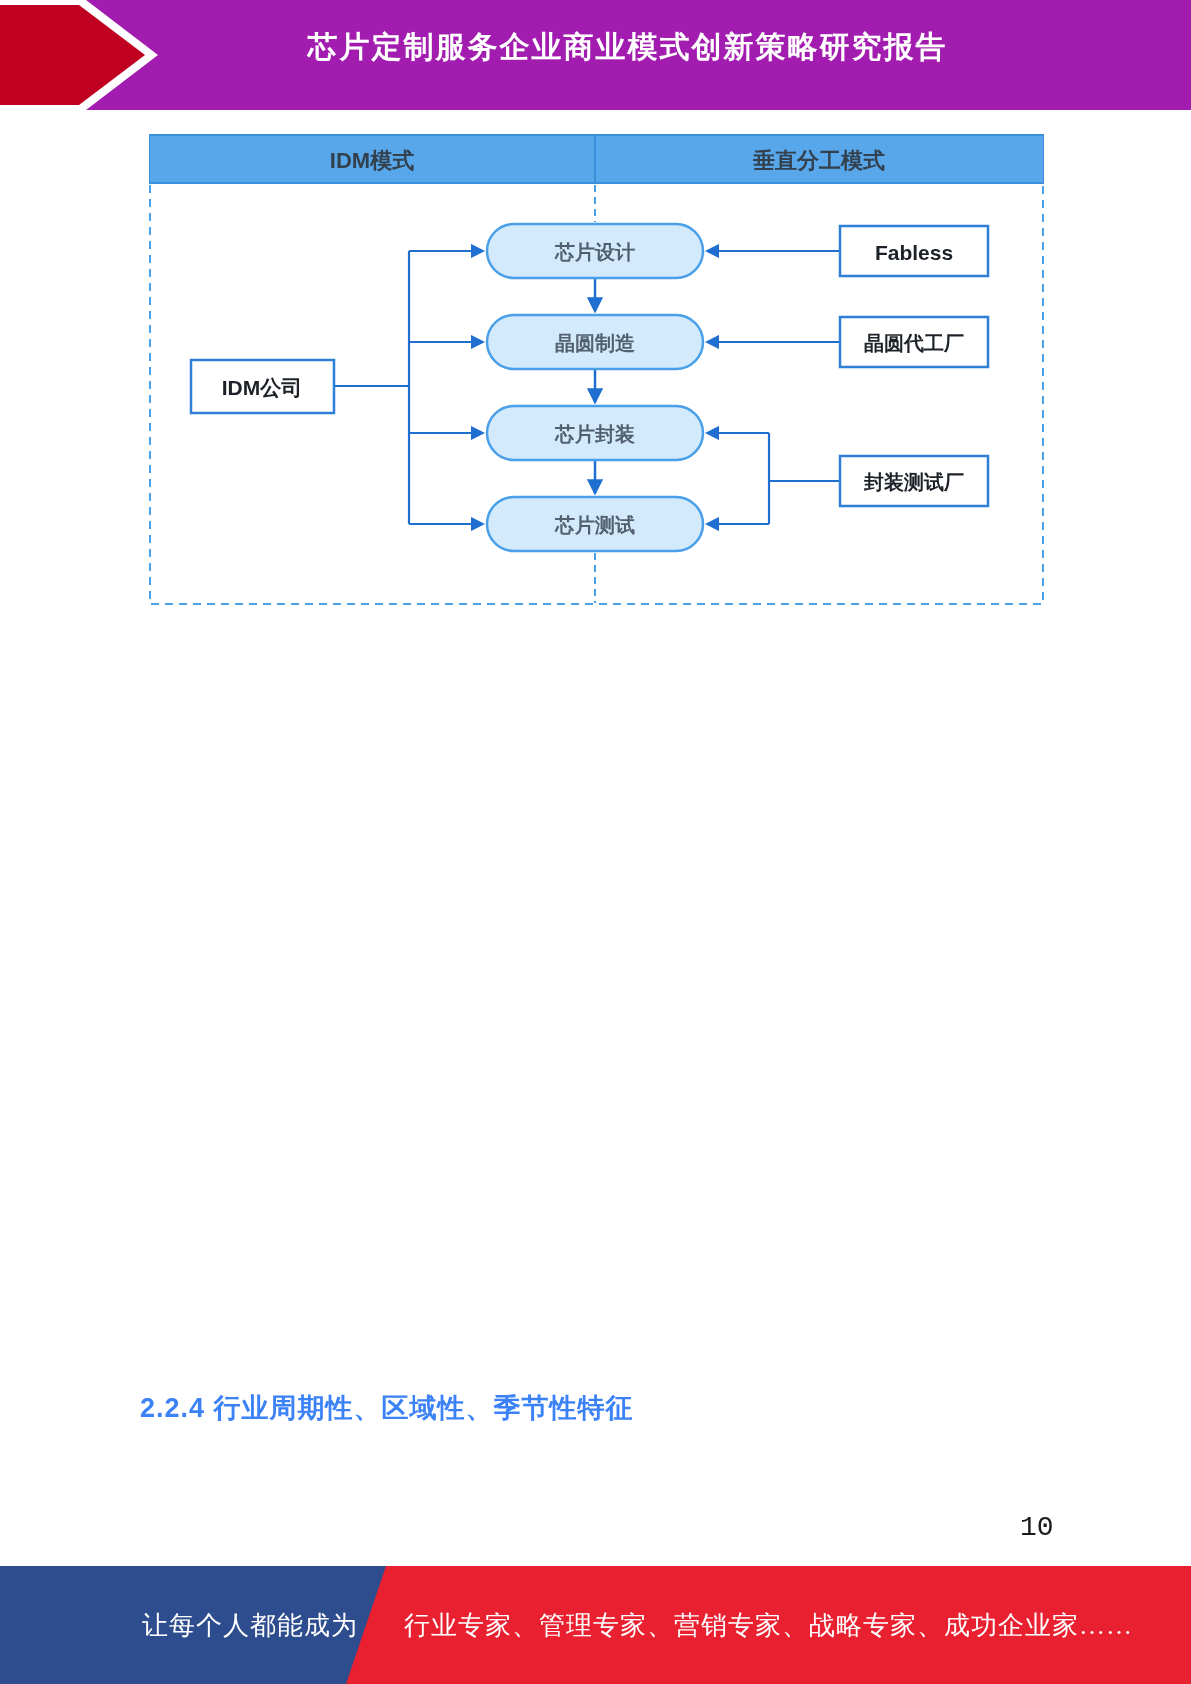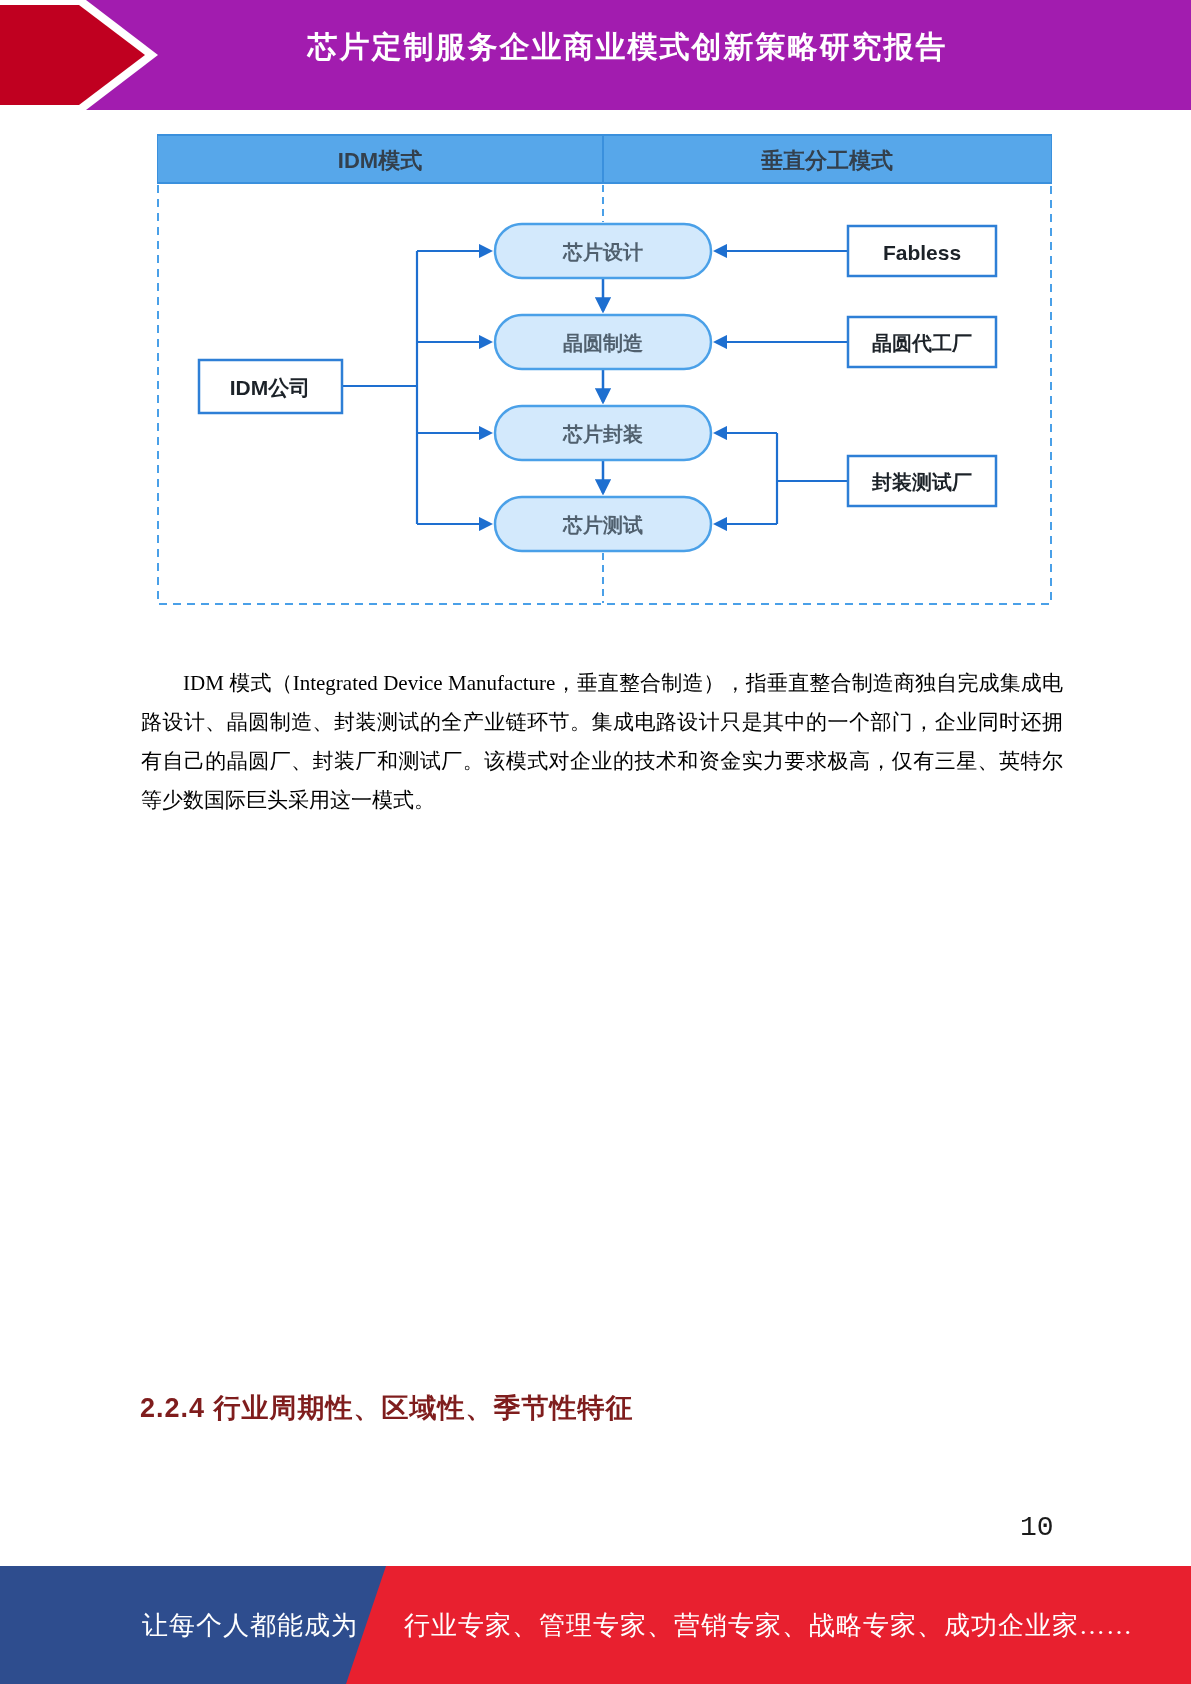--- a/index.html
+++ b/index.html
@@ -17,35 +17,35 @@
   .header-arrow-white {
     position:absolute; left:0; top:0; width:158px; height:110px; background:#ffffff;
     clip-path:polygon(0 0, 86px 0, 158px 55px, 86px 110px, 0 110px);
   }
   .header-arrow-red {
     position:absolute; left:0; top:5px; width:145px; height:100px; background:#c00020;
     clip-path:polygon(0 0, 79px 0, 145px 50px, 79px 100px, 0 100px);
   }
 
   
-  .diagram { position:absolute; left:157px; top:133px; width:895px; height:472px; }
+  .diagram { position:absolute; left:149px; top:133px; width:895px; height:472px; }
   .diagram svg { display:block; }
   .diagram text { font-family:"Liberation Sans", sans-serif; }
 
   
   .body-text {
     position:absolute; left:141px; top:664px; width:922px;
     font-family:"Liberation Serif","DejaVu Serif",serif;
     font-size:21px; line-height:39px; color:#000000; text-align:justify;
   }
   .body-text p { margin:0 0 31px 0; text-indent:2em; }
 
   
   .section-heading {
-    position:absolute; left:140px; top:1390px; color:#7f1d1d;
+    position:absolute; left:140px; top:1390px; color:#3b82f6;
     font-size:27px; font-weight:bold; letter-spacing:1px;
   }
 
   
   .page-number {
     position:absolute; left:1020px; top:1512px; color:#1a1a1a;
     font-family:Liberation Mono, monospace; font-size:28px;
   }
 
   
@@ -125,21 +125,20 @@
       <rect x="691" y="93" width="148" height="50" fill="#ffffff" stroke="#2e7fd6" stroke-width="2.5"></rect>
       <rect x="691" y="184" width="148" height="50" fill="#ffffff" stroke="#2e7fd6" stroke-width="2.5"></rect>
       <rect x="691" y="323" width="148" height="50" fill="#ffffff" stroke="#2e7fd6" stroke-width="2.5"></rect>
       <text x="765" y="119" text-anchor="middle" dominant-baseline="central" font-size="21" font-weight="bold" fill="#1c2228">Fabless</text>
       <text x="765" y="210" text-anchor="middle" dominant-baseline="central" font-size="20" font-weight="bold" fill="#1c2228">晶圆代工厂</text>
       <text x="765" y="349" text-anchor="middle" dominant-baseline="central" font-size="20" font-weight="bold" fill="#1c2228">封装测试厂</text>
     </svg>
   </div>
 
   <div class="body-text">
-    <p>IDM 模式（Integrated Device Manufacture，垂直整合制造），指垂直整合制造商独自完成集成电路设计、晶圆制造、封装测试的全产业链环节。集成电路设计只是其中的一个部门，企业同时还拥有自己的晶圆厂、封装厂和测试厂。该模式对企业的技术和资金实力要求极高，仅有三星、英特尔等少数国际巨头采用这一模式。</p>
   </div>
 
   <div class="section-heading">2.2.4 行业周期性、区域性、季节性特征</div>
 
   <div class="page-number">10</div>
 
   <div class="page-footer">
     <div class="footer-blue"></div>
     <div class="footer-left-text">让每个人都能成为</div>
     <div class="footer-right-text">行业专家、管理专家、营销专家、战略专家、成功企业家……</div>

